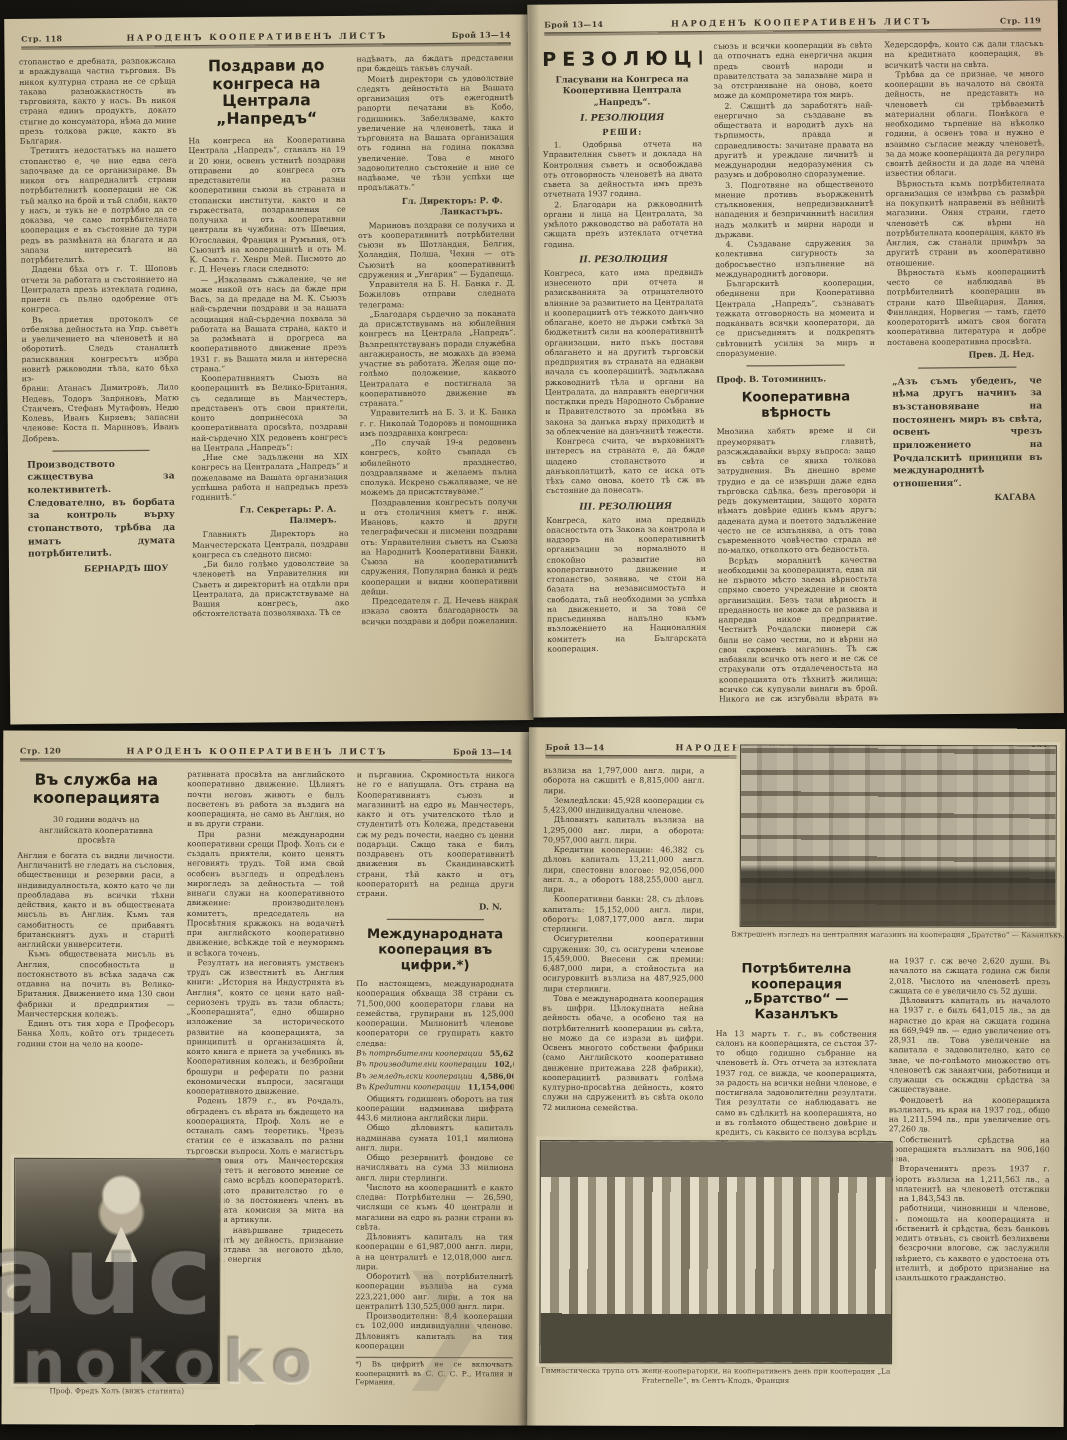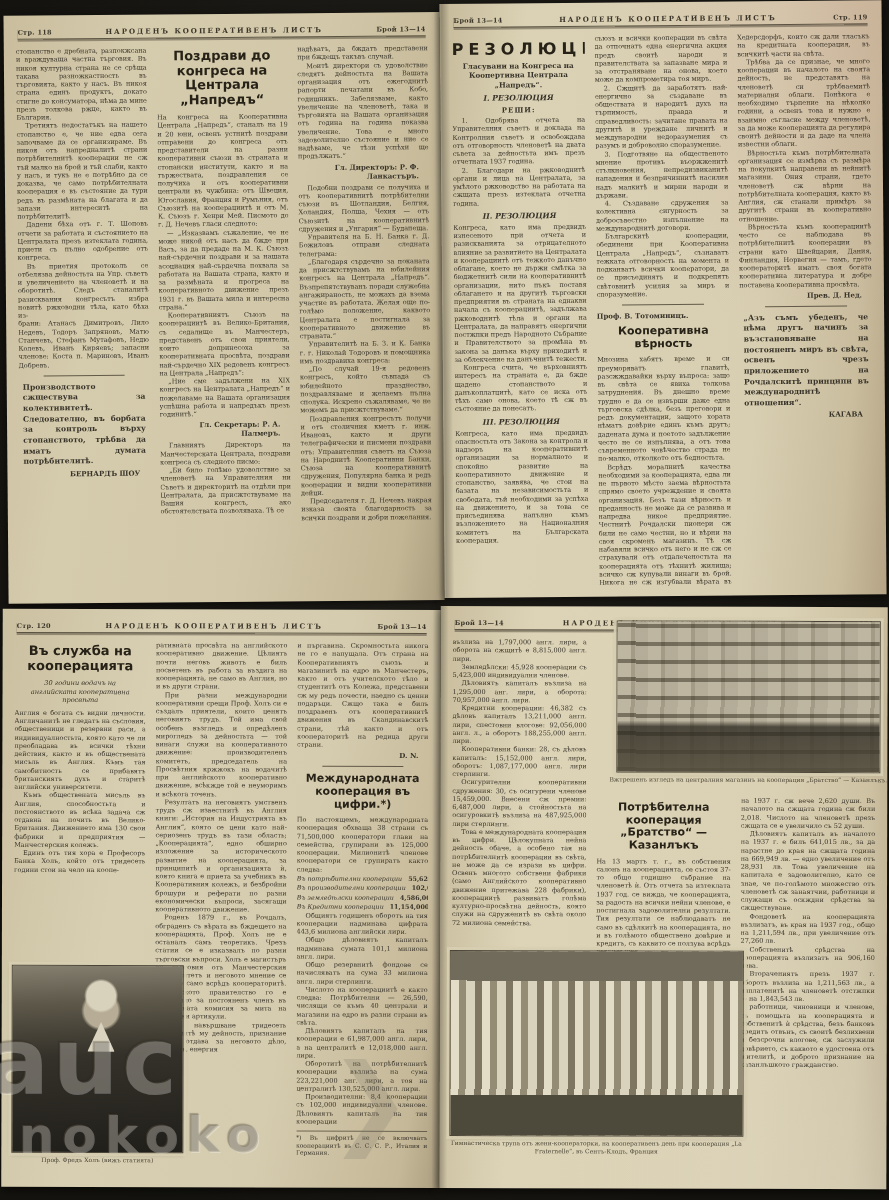--- a/index.html
+++ b/index.html
@@ -30,21 +30,21 @@
   .phead .mast{letter-spacing:2px;font-size:7px;}
   .cols{position:absolute;top:32px;left:12px;right:12px;bottom:10px;display:flex;gap:10px;}
   .col{flex:1 1 0;overflow:hidden;min-width:0;}
   .b-h1{font-family:"DejaVu Sans","Liberation Sans",sans-serif;font-weight:bold;
     font-size:13px;line-height:1.12;text-align:center;color:#272217;margin:3px 0 6px;}
   .b-h1r{font-family:"DejaVu Sans","Liberation Sans",sans-serif;font-weight:bold;
     font-size:16px;letter-spacing:5px;text-align:center;color:#272217;margin:4px 0 3px;}
   .b-h2{font-family:"DejaVu Sans","Liberation Sans",sans-serif;font-weight:bold;
     font-size:11px;line-height:1.15;text-align:center;color:#282318;margin:5px 0 5px;}
   .b-sub{font-size:7.2px;font-weight:bold;text-align:center;line-height:1.3;margin:2px 0 3px;}
-  .b-subi{font-size:6.6px;font-style:italic;text-align:center;line-height:1.3;margin:1px 16px 4px;}
+  .b-subi{font-size:6.6px;text-align:center;line-height:1.3;margin:1px 16px 4px;}
   .b-sec{font-size:7.6px;font-weight:bold;font-style:italic;text-align:center;margin:4px 0 3px;}
   .b-by{font-size:7px;font-weight:bold;margin:3px 0 1px;}
   .b-c{font-size:7px;font-weight:bold;text-align:center;letter-spacing:1px;margin:2px 0;}
   .b-p,.b-pf,.b-names{font-size:6.5px;line-height:1.27;text-align:justify;
     hyphens:auto;-webkit-hyphens:auto;}
   .b-p{text-indent:9px;}
   .b-q{font-size:7.6px;font-weight:bold;line-height:1.4;text-align:justify;margin:5px 4px 2px;}
   .b-s{font-size:7px;font-weight:bold;text-align:right;margin:2px 10px 3px 0;}
   .b-r{border-top:1px solid rgba(70,63,48,.8);width:62%;margin:6px auto;}
   .b-stat{display:flex;align-items:baseline;font-size:6.3px;line-height:1.5;}
@@ -111,21 +111,21 @@
             <div class="b-p">Кооперативниятъ Съюзъ на кооперациитѣ въ Велико-Британия, съ седалище въ Манчестеръ, представенъ отъ свои приятели, които допринесоха за кооперативната просвѣта, поздрави най-сърдечно XIX редовенъ конгресъ на Централа „Напредъ“:</div>
             <div class="b-p">„Ние сме задължени на XIX конгресъ на Централата „Напредъ“ и пожелаваме на Вашата организация успѣшна работа и напредъкъ презъ годинитѣ.“</div>
             <div class="b-s">Гл. Секретарь: Р. А. Палмеръ.</div>
             <div class="b-p">Главниятъ Директоръ на Манчестерската Централа, поздрави конгреса съ следното писмо:</div>
             <div class="b-p">„Би било голѣмо удоволствие за членоветѣ на Управителния ни Съветъ и директоритѣ на отдѣли при Централата, да присжтствуваме на Вашия конгресъ, ако обстоятелствата позволяваха. Тѣ се</div>
           </div>
           <div class="col">
             <div class="b-pf">надѣватъ, да бждатъ представени при бждещъ такъвъ случай.</div>
             <div class="b-p">Моитѣ директори съ удоволствие следятъ дейностьта на Вашата организация отъ ежегоднитѣ рапорти печатани въ Кобо, годишникъ. Забелязваме, както увеличение на членоветѣ, така и търговията на Вашата организация отъ година на година показва увеличение. Това е много задоволително състояние и ние се надѣваме, че тѣзи успѣхи ще продължатъ.“</div>
             <div class="b-s">Гл. Директоръ: Р. Ф. Ланкастъръ.</div>
-            <div class="b-p">Подобни поздрави се получиха и отъ кооперативнитѣ потрѣбителни съюзи въ Шотландия, Белгия, Холандия, Полша, Чехия — отъ Съюзитѣ на кооперативнитѣ сдружения и „Унгария“ — Будапеща.</div>
+            <div class="b-p">Мариновъ поздрави се получиха и отъ кооперативнитѣ потрѣбителни съюзи въ Шотландия, Белгия, Холандия, Полша, Чехия — отъ Съюзитѣ на кооперативнитѣ сдружения и „Унгария“ — Будапеща.</div>
             <div class="b-p">Управителя на Б. Н. Банка г. Д. Божиловъ отправи следната телеграма:</div>
             <div class="b-p">„Благодаря сърдечно за поканата да присжтствувамъ на юбилейния конгресъ на Централа „Напредъ“. Възпрепятствуванъ поради служебна ангажираность, не можахъ да взема участие въ работата. Желая още по-голѣмо положение, каквото Централата е постигнала за кооперативното движение въ страната.“</div>
             <div class="b-p">Управителитѣ на Б. З. и К. Банка г. г. Николай Тодоровъ и помощника имъ поздравиха конгреса:</div>
             <div class="b-p">„По случай 19-я редовенъ конгресъ, който съвпада съ юбилейното празднество, поздравляваме и желаемъ пълна сполука. Искрено съжаляваме, че не можемъ да присжтствуваме.“</div>
             <div class="b-p">Поздравления конгресътъ получи и отъ столичния кметъ г. инж. Ивановъ, както и други телеграфически и писмени поздрави отъ: Управителния съветъ на Съюза на Народнитѣ Кооперативни Банки, Съюза на кооперативнитѣ сдружения, Популярна банка и редъ кооперации и видни кооперативни дейци.</div>
             <div class="b-p">Председателя г. Д. Нечевъ накрая изказа своята благодарность за всички поздрави и добри пожелания.</div>
           </div>
         </div>
       </div>
     <div class="page" id="p119">

